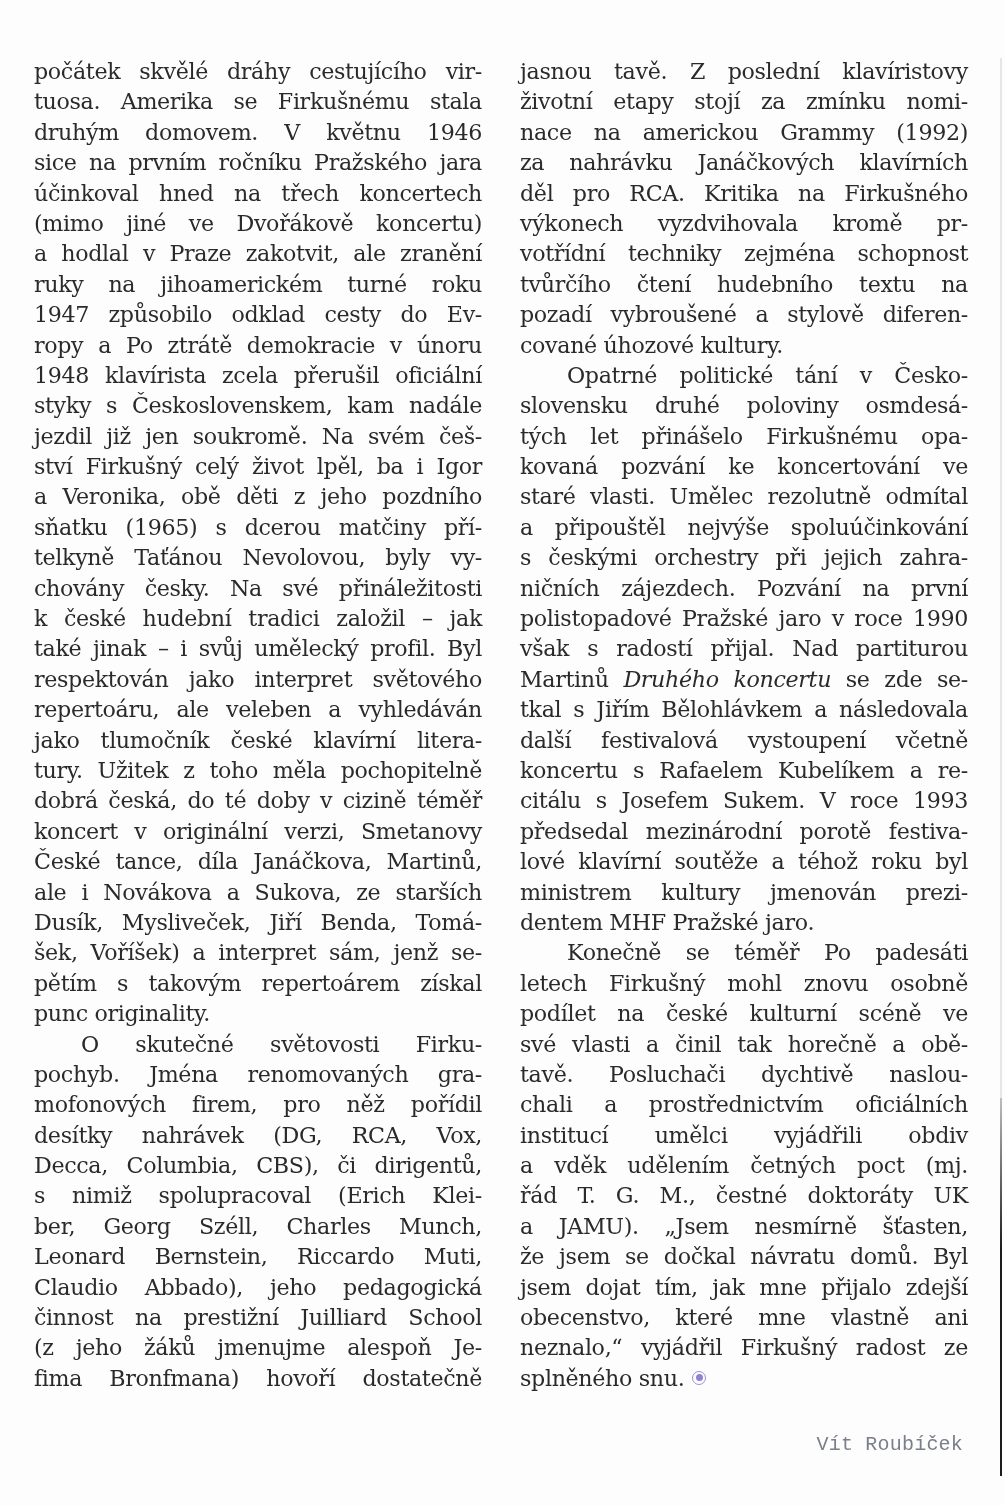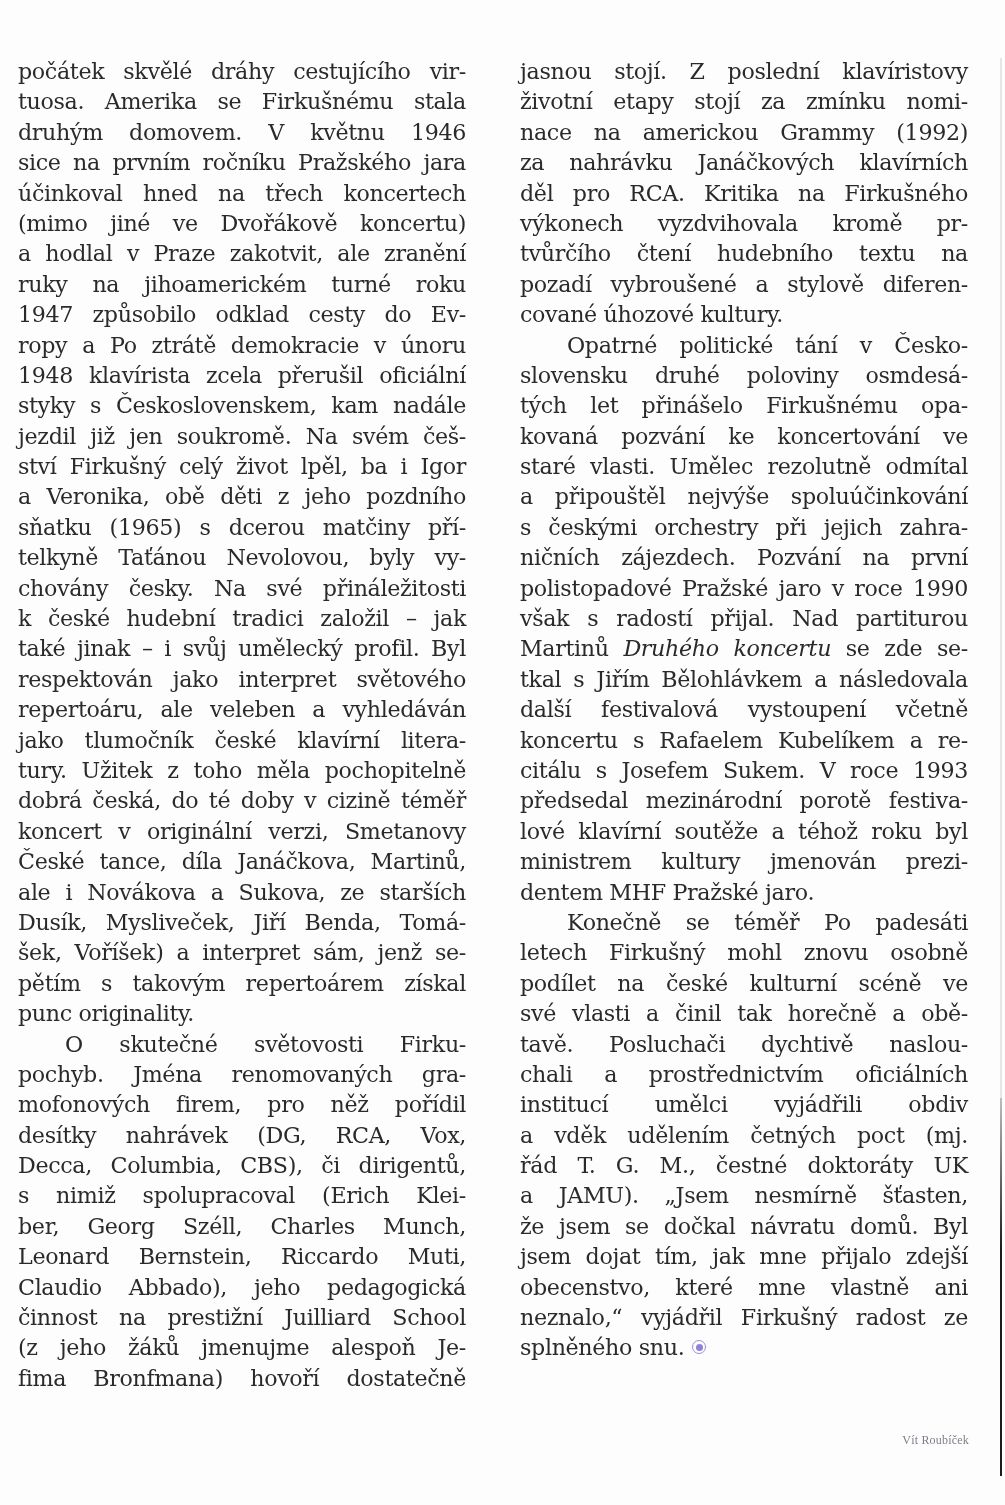--- a/index.html
+++ b/index.html
@@ -23,21 +23,21 @@
     .column {
       position: absolute;
       top: 56px;
       width: 448px;
       font-family: "DejaVu Serif", "Liberation Serif", serif;
       font-size: 22.2px;
       line-height: 30.4px;
       color: #2a2a2a;
       letter-spacing: -0.35px;
     }
-    .col-left { left: 18px; }
+    .col-left { left: 34px; }
     .col-right { left: 520px; }
     .line {
       display: block;
       white-space: nowrap;
       text-align: justify;
       text-align-last: justify;
       height: 30.4px;
     }
     .line.last {
       text-align-last: left;
@@ -62,24 +62,24 @@
       content: "";
       position: absolute;
       left: 50%; top: 50%;
       width: 7px; height: 7px;
       margin-left: -3.5px; margin-top: -3.5px;
       border-radius: 50%;
       background: #8f82d6;
     }
     .author {
       position: absolute;
-      right: 36px;
+      right: 42px;
       top: 1433px;
-      font-family: Liberation Serif, serif;
-      font-size: 12px;
+      font-family: Liberation Mono, monospace;
+      font-size: 20px;
       font-weight: 300;
       color: #7a7f8a;
       letter-spacing: 0.2px;
     }
     .edge-line {
       position: absolute;
       left: 1000px;
       width: 1.5px;
     }
     .edge-faint {
@@ -137,26 +137,27 @@
       <span class="line"><span>Decca, Columbia, CBS), či dirigentů,</span></span>
       <span class="line"><span>s nimiž spolupracoval (Erich Klei-</span></span>
       <span class="line"><span>ber, Georg Széll, Charles Munch,</span></span>
       <span class="line"><span>Leonard Bernstein, Riccardo Muti,</span></span>
       <span class="line"><span>Claudio Abbado), jeho pedagogická</span></span>
       <span class="line"><span>činnost na prestižní Juilliard School</span></span>
       <span class="line"><span>(z jeho žáků jmenujme alespoň Je-</span></span>
       <span class="line"><span>fima Bronfmana) hovoří dostatečně</span></span>
     </div>
   <div class="column col-right" id="col-1">
-      <span class="line"><span>jasnou stojí. Z poslední klavíristovy</span></span>
+      <span class="line"><span>jasnou tavě. Z poslední klavíristovy</span></span>
       <span class="line"><span>životní etapy stojí za zmínku nomi-</span></span>
       <span class="line"><span>nace na americkou Grammy (1992)</span></span>
       <span class="line"><span>za nahrávku Janáčkových klavírních</span></span>
       <span class="line"><span>děl pro RCA. Kritika na Firkušného</span></span>
       <span class="line"><span>výkonech vyzdvihovala kromě pr-</span></span>
+      <span class="line"><span>votřídní techniky zejména schopnost</span></span>
       <span class="line"><span>tvůrčího čtení hudebního textu na</span></span>
       <span class="line"><span>pozadí vybroušené a stylově diferen-</span></span>
       <span class="line last"><span>cované úhozové kultury.</span></span>
       <span class="line indent"><span>Opatrné politické tání v Česko-</span></span>
       <span class="line"><span>slovensku druhé poloviny osmdesá-</span></span>
       <span class="line"><span>tých let přinášelo Firkušnému opa-</span></span>
       <span class="line"><span>kovaná pozvání ke koncertování ve</span></span>
       <span class="line"><span>staré vlasti. Umělec rezolutně odmítal</span></span>
       <span class="line"><span>a připouštěl nejvýše spoluúčinkování</span></span>
       <span class="line"><span>s českými orchestry při jejich zahra-</span></span>

